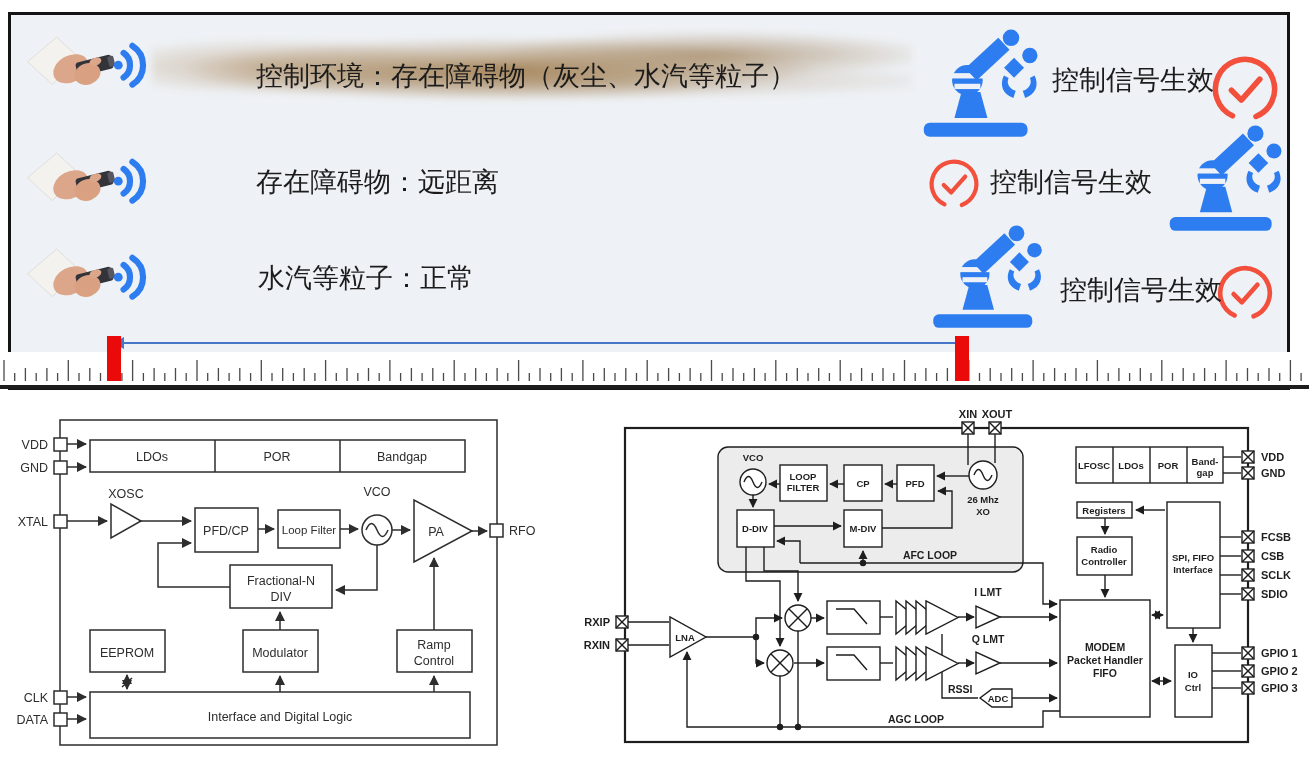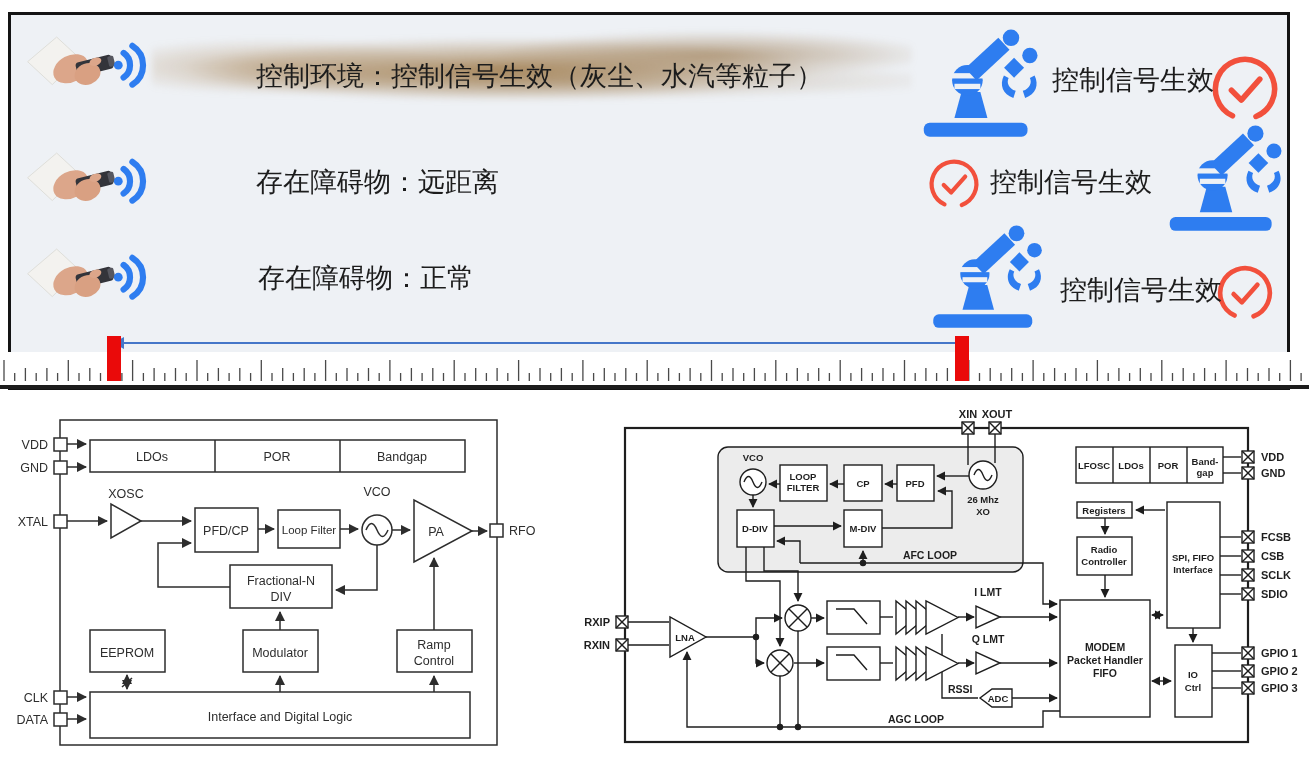--- a/index.html
+++ b/index.html
@@ -69,21 +69,21 @@
   </defs>
 </svg>
 
 <div id="panel" class="abs"></div>
 
 <div class="dust"></div>
 
 <svg class="abs" style="left:25px;top:30px;z-index:3" width="132" height="81">
     <use href="#sym-hand"></use>
   </svg>
-<div class="envtext" style="left:256px;top:58px">控制环境：控制信号生效（灰尘、水汽等粒子）</div>
+<div class="envtext" style="left:256px;top:58px">控制环境：存在障碍物（灰尘、水汽等粒子）</div>
 <svg class="abs" style="left:912px;top:26px;z-index:3" width="132" height="112">
     <use href="#sym-robot"></use>
   </svg>
 <div class="envtext" style="left:1052px;top:62px">控制信号生效</div>
 <svg class="abs" style="left:1208px;top:52px;z-index:3" width="74" height="74">
     <use href="#sym-check"></use>
   </svg>
 
 <svg class="abs" style="left:25px;top:146px;z-index:3" width="132" height="81">
     <use href="#sym-hand"></use>
@@ -93,21 +93,21 @@
     <use href="#sym-check"></use>
   </svg>
 <div class="envtext" style="left:990px;top:164px">控制信号生效</div>
 <svg class="abs" style="left:1158px;top:122px;z-index:3" width="130" height="110">
     <use href="#sym-robot"></use>
   </svg>
 
 <svg class="abs" style="left:25px;top:242px;z-index:3" width="132" height="81">
     <use href="#sym-hand"></use>
   </svg>
-<div class="envtext" style="left:258px;top:260px">存在障碍物：正常</div>
+<div class="envtext" style="left:258px;top:260px">水汽等粒子：正常</div>
 <svg class="abs" style="left:922px;top:222px;z-index:3" width="126" height="107">
     <use href="#sym-robot"></use>
   </svg>
 <div class="envtext" style="left:1060px;top:272px">控制信号生效</div>
 <svg class="abs" style="left:1214px;top:262px;z-index:3" width="62" height="62">
     <use href="#sym-check"></use>
   </svg>
 
 <svg id="arrow" class="abs" width="856" height="16">
   <line x1="10" y1="8" x2="846" y2="8" stroke="#4576C8" stroke-width="2"></line>

